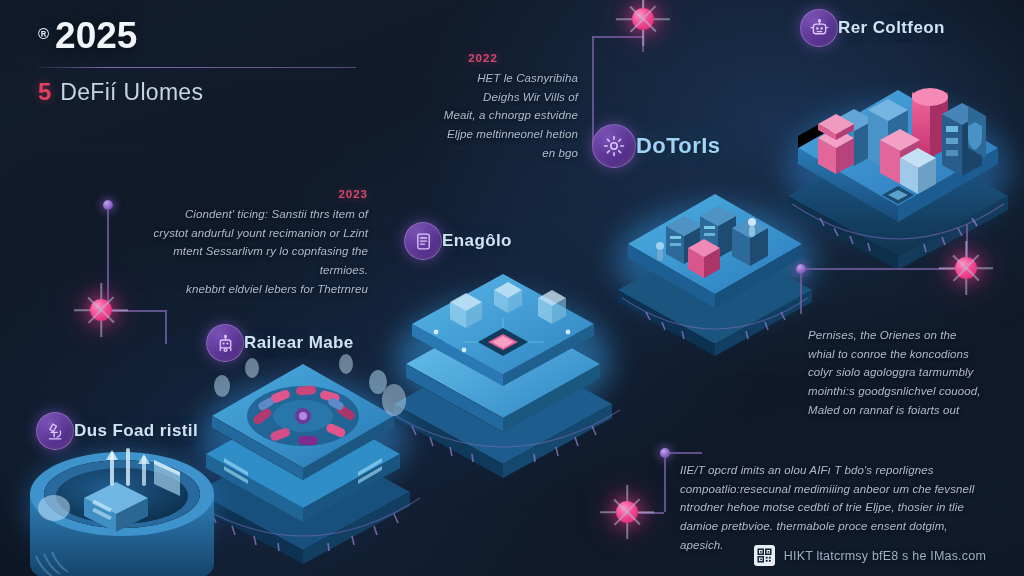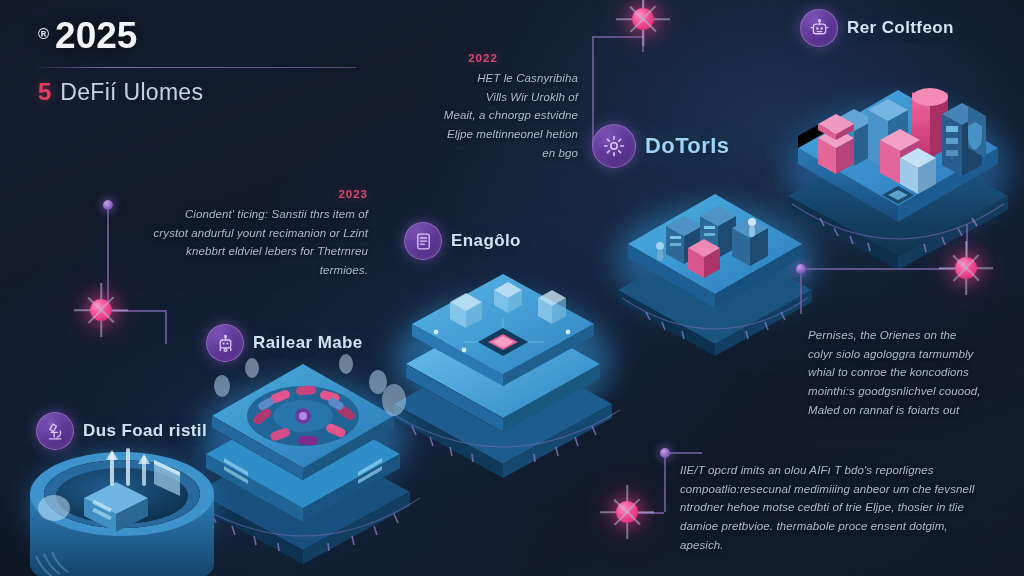--- a/index.html
+++ b/index.html
@@ -88,21 +88,21 @@
   }
   .tb-body{
     color:#aebbcd; font-size:11.5px; line-height:1.62; letter-spacing:.1px;
     text-shadow:0 1px 4px rgba(0,0,0,.55);
     font-style:italic;
   }
   .tb-right{ text-align:right; }
   .tb-right .tb-year{ text-align:center; }
 
   
-  .badge{ position:absolute; z-index:35; display:flex; align-items:center; gap:9px; }
+  .badge{ position:absolute; z-index:35; display:flex; align-items:center; }
   .badge-ic{
     width:38px; height:38px; border-radius:50%; flex:0 0 38px;
     background:radial-gradient(circle at 36% 30%, #7b53b8 0%, #58308f 55%, #3d1f66 100%);
     border:1px solid rgba(176,140,228,.6);
     box-shadow:0 0 14px rgba(123,83,184,.6), inset 0 0 10px rgba(190,160,240,.25);
     display:flex; align-items:center; justify-content:center;
   }
   .badge-ic svg{ width:21px; height:21px; display:block; }
   .badge-lb{
     font-size:17px; font-weight:700; letter-spacing:.4px;
@@ -553,41 +553,42 @@
       <span class="sub-num">5</span>
       <span class="sub-text">DeFií Ulomes</span>
     </div>
   </div>
 
   <div class="tblock" style="left:148px; top:188px; width:220px;text-align:right;">
     <div class="tb-year">2023</div>
     <div class="tb-body">
       <div>Ciondent' ticing: Sanstii thrs item of</div>
       <div>crystot andurful yount recimanion or Lzint</div>
+      <div>mtent Sessarlivm ry lo copnfasing the</div>
+      <div>termioes.</div>
       <div>knebbrt eldviel lebers for Thetrnreu</div>
-      <div>termioes.</div>
     </div>
   </div>
 
   <div class="tblock tb-right" style="left:388px; top:52px; width:190px;">
     <div class="tb-year">2022</div>
     <div class="tb-body">
       <div>HET le Casnyribiha</div>
-      <div>Vills Wir  Uroklh of</div>
+      <div>Deighs Wir  Vills of</div>
       <div>Meait, a chnorgp estvidne</div>
       <div>Eljpe meltinneonel hetion</div>
       <div>en bgo</div>
     </div>
   </div>
 
   <div class="tblock" style="left:808px; top:326px; width:208px;">
     <div class="tb-body">
       <div>Pernises, the Orienes on the</div>
+      <div>whial to conroe the koncodions</div>
       <div>colyr siolo agologgra tarmumbly</div>
-      <div>whial to conroe the koncodions</div>
       <div>mointhi:s goodgsnlichvel couood,</div>
       <div>Maled on rannaf is foiarts out</div>
     </div>
   </div>
 
   <div class="tblock" style="left:680px; top:461px; width:336px;">
     <div class="tb-body">
       <div>IIE/T opcrd imits an olou AIFı T bdo's reporlignes</div>
       <div>compoatlio:resecunal medimiiing anbeor um che fevsnell</div>
       <div>ntrodner hehoe motse cedbti of trie Eljpe, thosier in tlie</div>
@@ -656,15 +657,32 @@
         <path d="M9 3.5l4 2.5-3.5 6-4-2.5z"></path>
         <path d="M7 13h7"></path>
           <path d="M10.5 13v5"></path>
         <path d="M5 20.5h13"></path>
           <path d="M14 18.5c3.2-1 4.5-4 3.5-6.8"></path>
       </svg>
     </span>
     <span class="badge-lb">Dus Foad ristil</span>
   </div>
 
+  <div class="footer">
+    <span class="footer-ic">
+      <svg viewBox="0 0 24 24" fill="#13202f">
+        <rect x="2" y="2" width="8" height="8" fill="none" stroke="#13202f" stroke-width="2.4"></rect>
+        <rect x="5" y="5" width="2.5" height="2.5"></rect>
+        <rect x="14" y="2" width="8" height="8" fill="none" stroke="#13202f" stroke-width="2.4"></rect>
+        <rect x="17" y="5" width="2.5" height="2.5"></rect>
+        <rect x="2" y="14" width="8" height="8" fill="none" stroke="#13202f" stroke-width="2.4"></rect>
+        <rect x="5" y="17" width="2.5" height="2.5"></rect>
+        <rect x="14" y="14" width="3" height="3"></rect>
+          <rect x="19" y="14" width="3" height="3"></rect>
+        <rect x="14" y="19" width="3" height="3"></rect>
+          <rect x="19" y="19" width="3" height="3"></rect>
+      </svg>
+    </span>
+    <span class="footer-tx">HIKT ltatcrmsy bfE8 s he IMas.com</span>
+  </div>
 
   <div class="vignette"></div>
 </div>
 
 </body></html>

